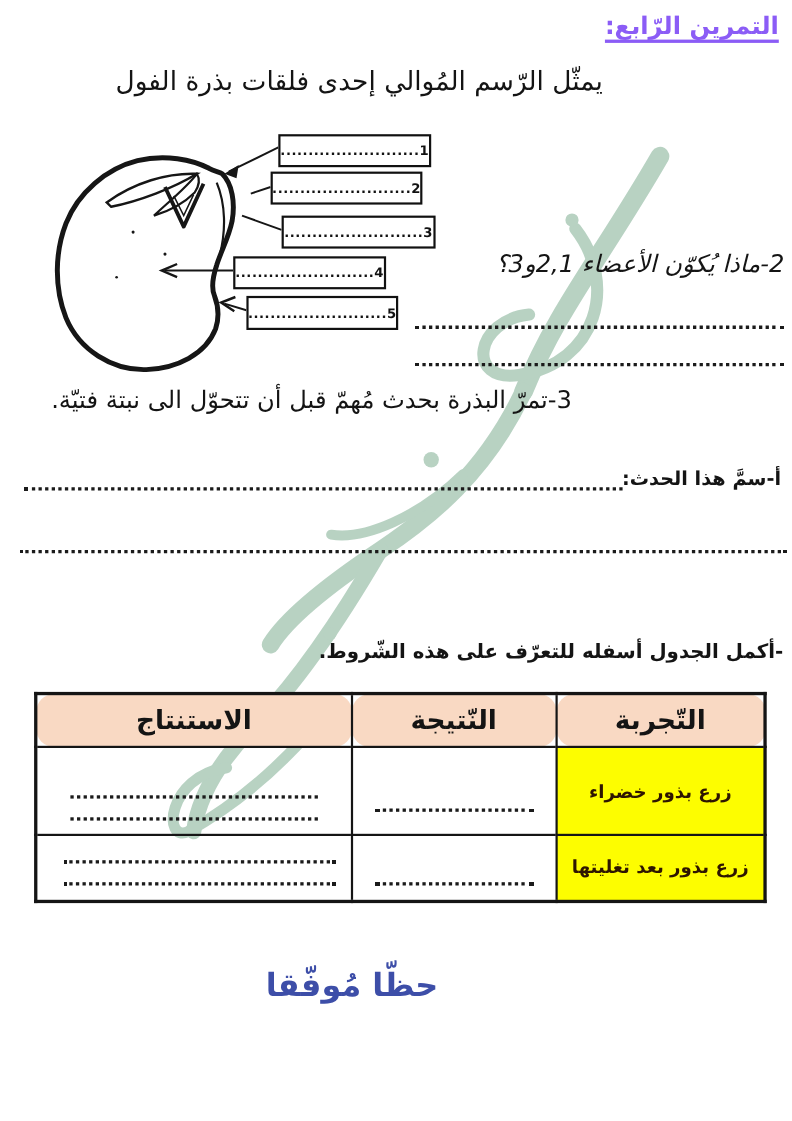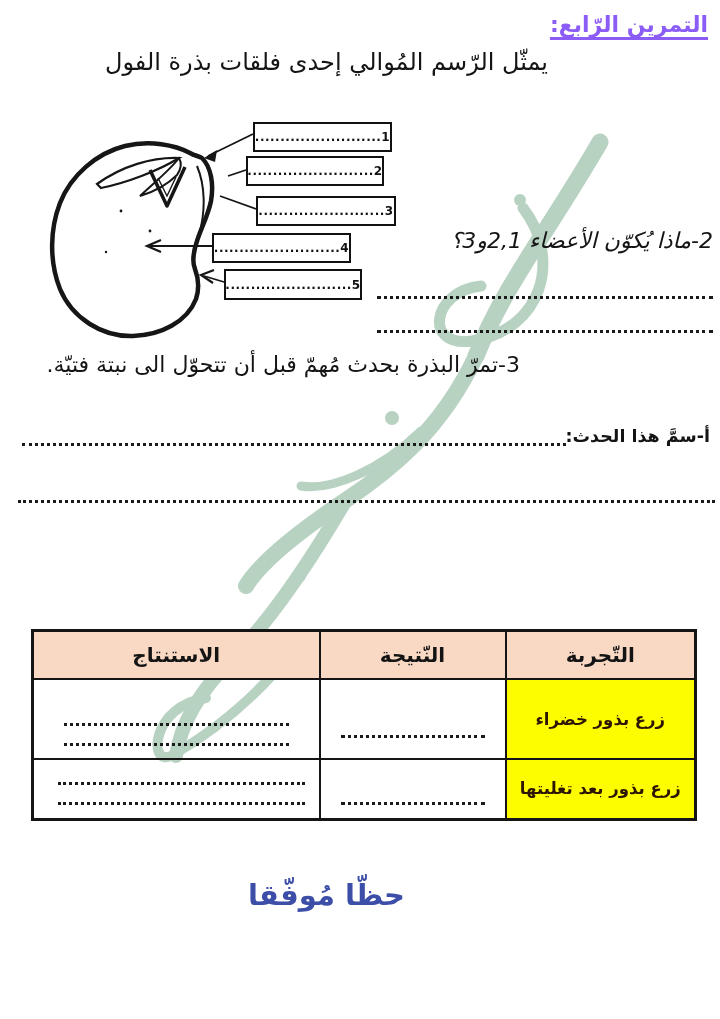--- a/index.html
+++ b/index.html
@@ -29,29 +29,29 @@
     position:absolute;border:2.3px solid #111;background:#fff;
     display:flex;align-items:center;justify-content:center;
     direction:ltr;font-size:12px;font-weight:bold;color:#111;
     letter-spacing:.5px;overflow:hidden;white-space:nowrap;
   }
   table.cond{
     border-collapse:collapse;border:3px solid #151515;
     table-layout:fixed;width:663px;
   }
   table.cond th,table.cond td{border:2.2px solid #151515;padding:0 8px;vertical-align:middle;}
-  table.cond th{font-size:20px;font-weight:bold;height:46px;background:#F9D9C3;}
+  table.cond th{font-size:24px;font-weight:bold;height:46px;background:#F9D9C3;border-radius:16px;}
   th.exp-head{background:#FEFEFA;}
   td.exp-cell{
     background:#FDFD00;font-weight:bold;font-size:16.5px;color:#2e1500;
     text-align:center;
   }
   .goodluck{
     font-size:29px;font-weight:bold;color:#3D4EA8;
-    width:170px;white-space:nowrap;
+    width:170px;text-align:center;white-space:nowrap;
   }
   .wm{pointer-events:none;}
   svg{display:block;}
 </style>
 </head>
 <body>
 
 <div class="page">
 
   <svg class="abs wm" style="left:0;top:0;opacity:.62;" width="720" height="1019" viewBox="0 0 720 1019" fill="none" stroke="#8DB79E" stroke-linecap="round" aria-label="كريمة الظاهري">
@@ -60,21 +60,21 @@
     <path d="M476,356 C441,430 391,470 346,500 C301,530 262,560 246,586" stroke-width="16"></path>
     <path d="M421,431 C381,470 331,491 301,486" stroke-width="9"></path>
     <path d="M346,500 C311,560 271,620 231,660 C201,690 181,722 176,756" stroke-width="14"></path>
     <path d="M301,641 C256,700 206,736 171,756 C148,767 151,706 206,698" stroke-width="10"></path>
     <circle cx="392" cy="418" r="7" fill="#8DB79E" stroke="none"></circle>
     <circle cx="300" cy="576" r="6" fill="#8DB79E" stroke="none"></circle>
     <circle cx="520" cy="200" r="6" fill="#8DB79E" stroke="none"></circle>
   </svg>
 
   <div class="abs title" style="top:12px;right:12px;">التمرين الرّابع:</div>
-  <div class="abs intro" style="top:48px;right:172px;">يمثّل الرّسم المُوالي إحدى فلقات بذرة الفول</div>
+  <div class="abs intro" style="top:60px;right:172px;">يمثّل الرّسم المُوالي إحدى فلقات بذرة الفول</div>
 
   <svg class="abs" style="left:38px;top:128px;" width="185" height="218" viewBox="38 128 185 218">
     <path d="M202,158 C211,167 214,184 211,201 C208,216 201,228 197,241
              C193,253 192,262 195,269 C198,277 200,287 196,299
              C187,322 161,335 133,336 C102,337 72,318 60,289
              C49,261 50,229 60,203 C71,175 97,153 125,146
              C150,140 175,145 190,153 C195,156 199,156 202,158 Z" fill="#ffffff" stroke="#161616" stroke-width="4.5" stroke-linejoin="round"></path>
     <path d="M197,166 C205,185 206,210 199,235 C195,248 192,260 195,270" fill="none" stroke="#161616" stroke-width="2"></path>
     <path d="M97,184 C122,166 152,157 179,158 C158,171 126,183 101,188 Z" fill="#ffffff" stroke="#161616" stroke-width="2.2"></path>
     <path d="M179,158 C170,170 155,182 140,196 C150,193 166,186 177,175 C181,169 182,163 179,158 Z" fill="#ffffff" stroke="#161616" stroke-width="2"></path>
@@ -110,20 +110,21 @@
   <div class="abs qline" style="top:352px;right:200px;">3-تمرّ البذرة بحدث مُهمّ قبل أن تتحوّل الى نبتة فتيّة.</div>
 
   <div class="abs leader-row" style="top:406px;right:10px;width:692px;">
     <span class="sublabel">أ-سمَّ هذا الحدث:</span>
     <span class="leader"></span>
   </div>
 
 
   <div class="abs dotline" style="top:500px;left:18px;width:697px;"></div>
 
+  <div class="abs sublabel" style="top:582px;right:8px;font-size:18px;">-أكمل الجدول أسفله للتعرّف على هذه الشّروط.</div>
 
   <div class="abs" style="left:31px;top:629px;">
     <table class="cond">
       <colgroup>
           <col style="width:190px">
           <col style="width:186px">
           <col style="width:287px">
         </colgroup>
       <tbody>
           <tr>

